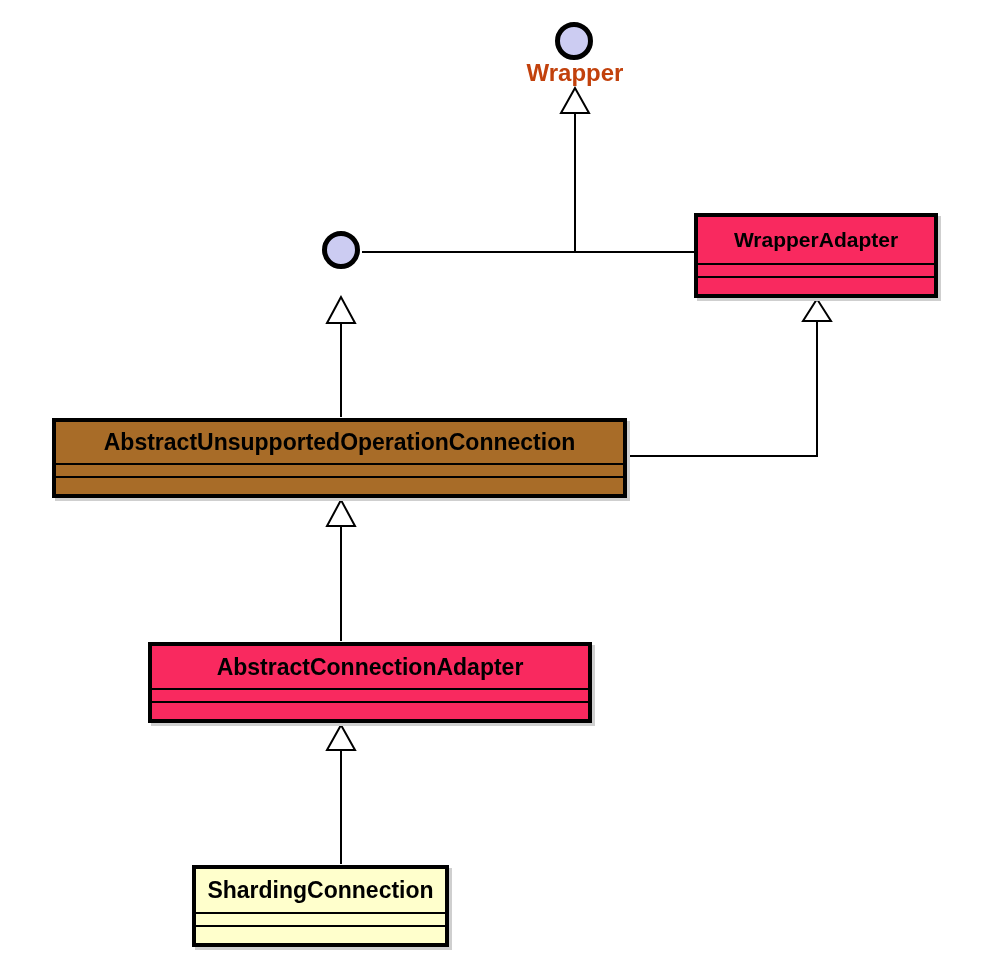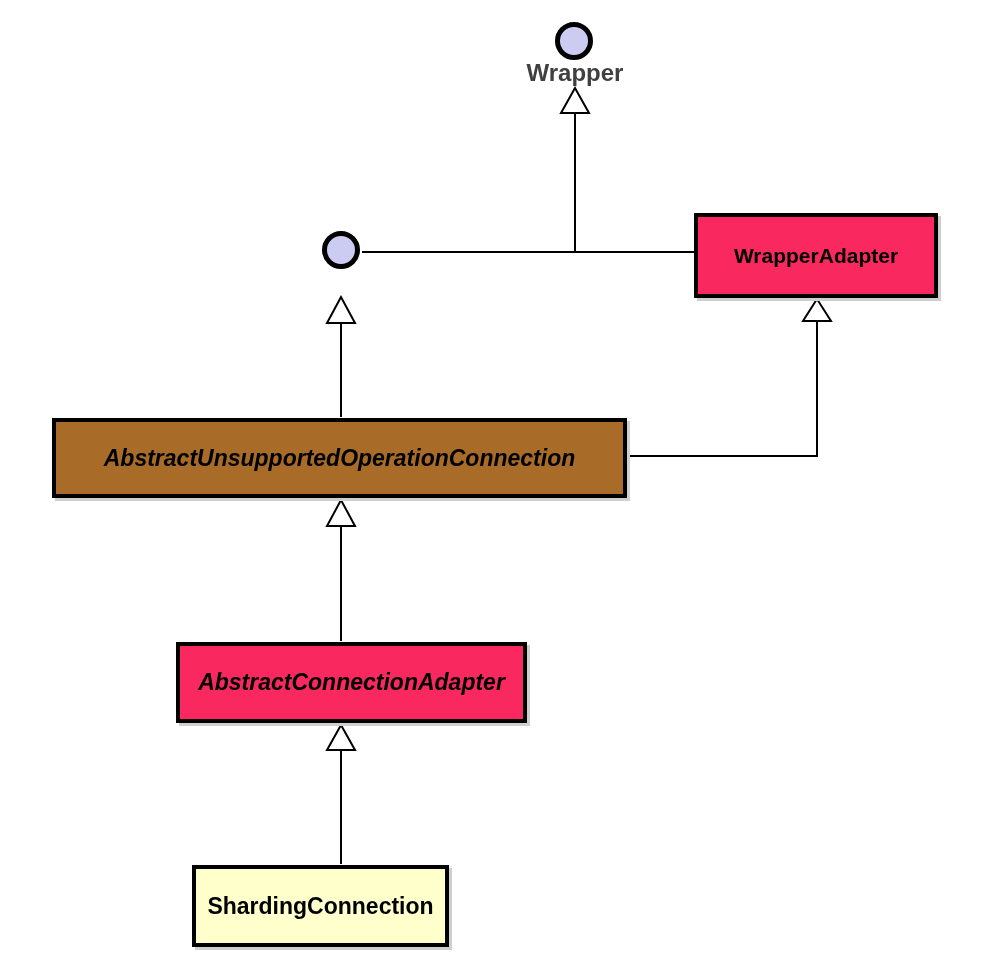--- a/index.html
+++ b/index.html
@@ -28,20 +28,21 @@
   svg.edges polygon {
     fill: #ffffff;
     stroke: #000000;
     stroke-width: 2;
   }
   .uml-class {
     position: absolute;
     box-sizing: border-box;
     border: 4px solid #000000;
     display: flex;
+    flex-direction: column;
     box-shadow: 3px 3px 0 #cfcfcf;
   }
   .uml-class .title {
     flex: 1;
     display: flex;
     align-items: center;
     justify-content: center;
     font-weight: bold;
     color: #000000;
     white-space: nowrap;
@@ -51,38 +52,38 @@
     height: 11px;
     border-top: 2px solid #000000;
   }
   .uml-class .compartment-ops {
     height: 16px;
     border-top: 2px solid #000000;
   }
   .fill-pink  { background: #F9295F; }
   .fill-brown { background: #A86C28; }
   .fill-cream { background: #FFFFCC; }
-  .title-italic { font-style: italic; }
+  .title-italic { }
 
   .iface-circle {
     position: absolute;
     box-sizing: border-box;
     width: 38px;
     height: 38px;
     border: 5px solid #000000;
     border-radius: 50%;
     background: #CCCCF2;
   }
   .iface-label {
     position: absolute;
     width: 220px;
     text-align: center;
     font-weight: bold;
     font-size: 24px;
-    color: #404040;
+    color: #c2410c;
     white-space: nowrap;
   }
   .t22 { font-size: 21px; }
   .t23 { font-size: 23px; }
 </style>
 </head>
 <body>
 
 <div class="canvas">
 
@@ -116,21 +117,21 @@
     <div class="compartment-attrs"></div>
     <div class="compartment-ops"></div>
   </div>
 
   <div class="uml-class fill-brown" style="left:52px; top:418px; width:575px; height:80px;">
     <div class="title title-italic t23">AbstractUnsupportedOperationConnection</div>
     <div class="compartment-attrs"></div>
     <div class="compartment-ops"></div>
   </div>
 
-  <div class="uml-class fill-pink" style="left:148px; top:642px; width:351px; height:81px;margin-left:28px;">
+  <div class="uml-class fill-pink" style="left:148px; top:642px; width:444px; height:81px;">
     <div class="title title-italic t23">AbstractConnectionAdapter</div>
     <div class="compartment-attrs"></div>
     <div class="compartment-ops"></div>
   </div>
 
   <div class="uml-class fill-cream" style="left:192px; top:865px; width:257px; height:82px;">
     <div class="title t23">ShardingConnection</div>
     <div class="compartment-attrs"></div>
     <div class="compartment-ops"></div>
   </div>

